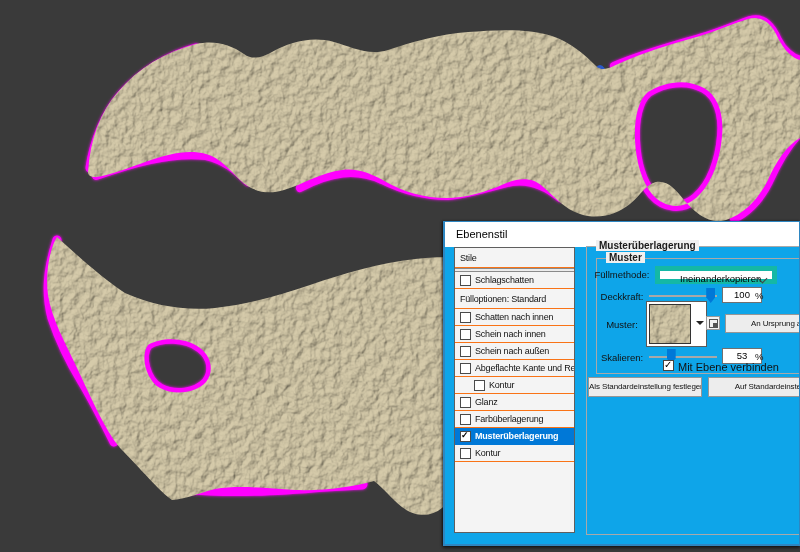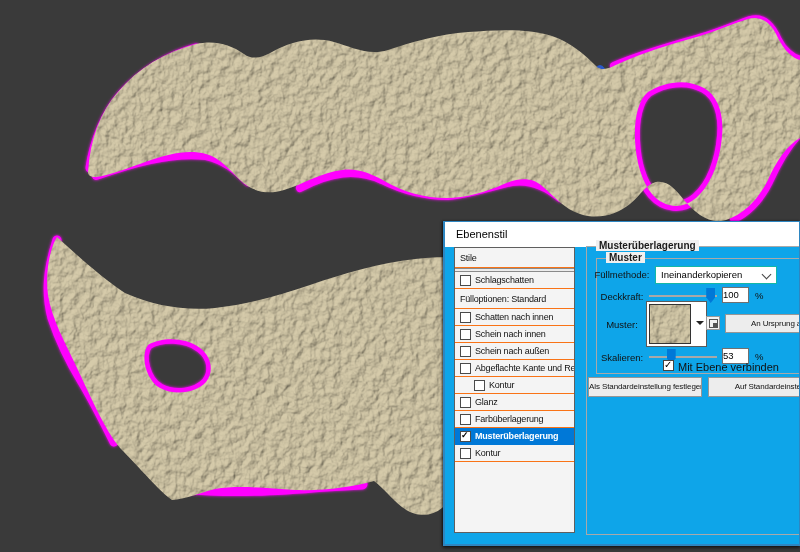--- a/index.html
+++ b/index.html
@@ -33,34 +33,34 @@
   
   .gb{position:absolute;border:1px solid #a9a9a9;}
   .gb-outer{left:141px;top:24px;width:300px;height:287px;}
   .gb-inner{left:151px;top:36px;width:246px;height:114px;}
   .gb > span{position:absolute;top:-7px;left:9px;background:#f0f0f0;padding:0 3px;
              font-size:10px;font-weight:bold;color:#1a1a1a;white-space:nowrap;}
 
   .rlabel{position:absolute;font-size:9.5px;color:#111;text-align:center;width:58px;left:148px;white-space:nowrap;}
 
   .dropdown{position:absolute;left:210px;top:44px;width:122px;height:18px;background:#fff;
-            border:1px solid #14b8a6;font-size:9.5px;line-height:16px;padding-left:5px;
+            border:5px solid #14b8a6;font-size:9.5px;line-height:16px;padding-left:20px;
             box-sizing:border-box;white-space:nowrap;}
   .dd-arrow{position:absolute;right:6px;top:4px;width:6px;height:6px;
             border-right:1px solid #444;border-bottom:1px solid #444;transform:rotate(45deg);}
 
   .slider{position:absolute;width:68px;height:16px;}
   .slider .track{position:absolute;left:0;right:0;top:7px;height:2px;background:#a8a8a8;}
   .slider .thumb{position:absolute;top:0;width:9px;height:15px;background:#0f7cd4;
                  clip-path:polygon(0 0,100% 0,100% 62%,50% 100%,0 62%);}
   #slider-opacity{left:204px;top:66px;}
   #slider-scale{left:204px;top:127px;}
 
-  .valuebox{position:absolute;width:27px;height:16px;background:#fff;border:1px solid #707070;
-            font-size:9.5px;line-height:14px;box-sizing:border-box;color:#000;}
+  .valuebox{position:absolute;width:40px;height:16px;background:#fff;border:1px solid #707070;
+            font-size:9.5px;text-align:center;line-height:14px;box-sizing:border-box;color:#000;}
   #val-opacity{left:277px;top:65px;}
   #val-scale{left:277px;top:126px;}
   .unit{position:absolute;font-size:9.5px;color:#111;}
   #unit-opacity{left:310px;top:68px;}
   #unit-scale{left:310px;top:129px;}
 
   .pattern-box{position:absolute;left:201px;top:79px;width:61px;height:46px;border:1px solid #5a5a5a;
                background:#fff;box-sizing:border-box;display:flex;}
   .pattern-thumb{margin:2px;width:42px;height:40px;border:1px solid #333;box-sizing:border-box;
                  overflow:hidden;flex:0 0 auto;}

